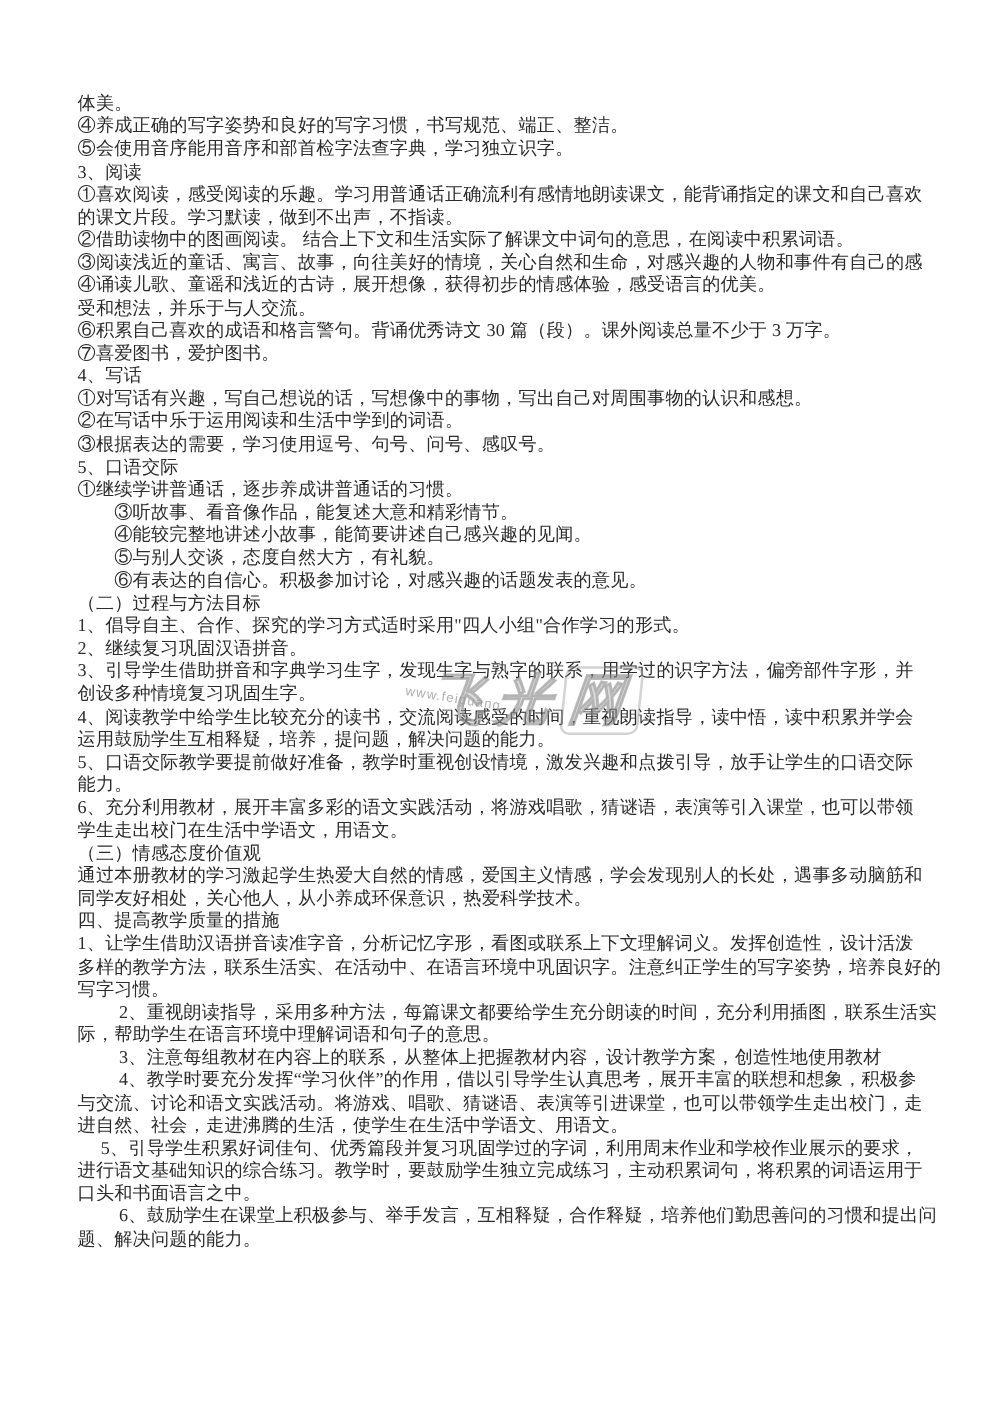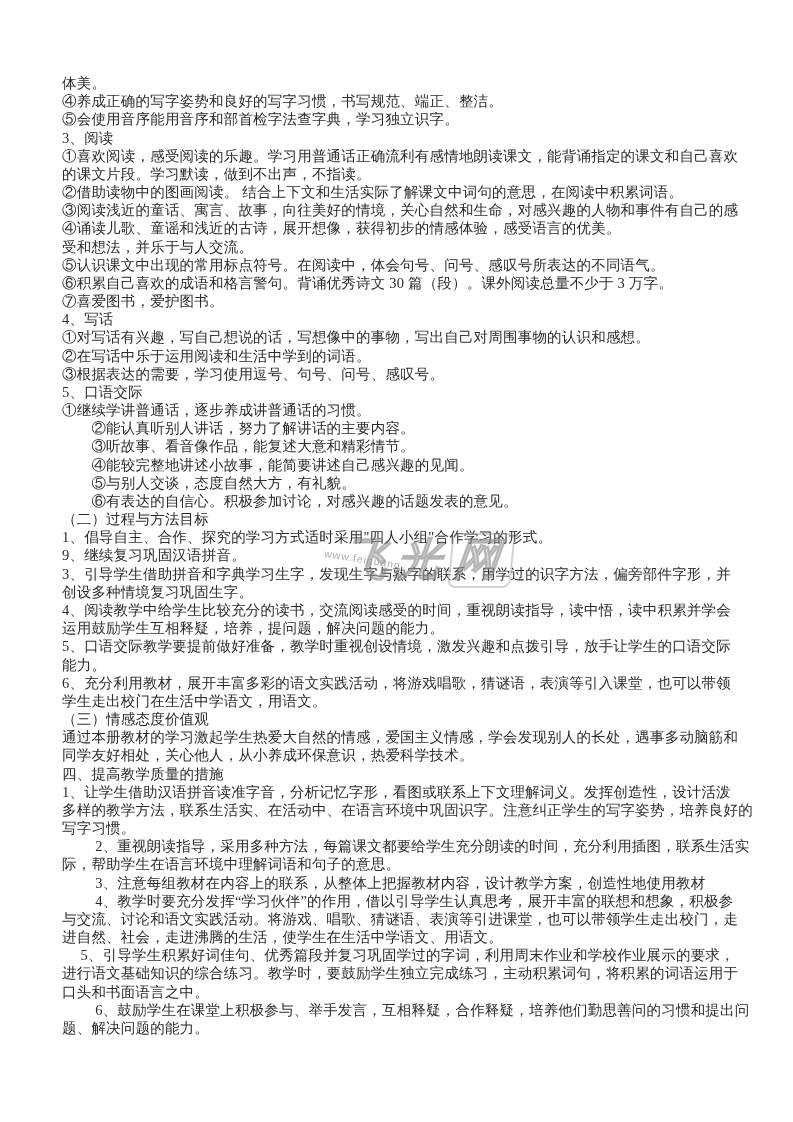--- a/index.html
+++ b/index.html
@@ -78,37 +78,35 @@
       <div class="line">体美。</div>
       <div class="line">④养成正确的写字姿势和良好的写字习惯，书写规范、端正、整洁。</div>
       <div class="line">⑤会使用音序能用音序和部首检字法查字典，学习独立识字。</div>
       <div class="line">3、阅读</div>
       <div class="line">①喜欢阅读，感受阅读的乐趣。学习用普通话正确流利有感情地朗读课文，能背诵指定的课文和自己喜欢</div>
       <div class="line">的课文片段。学习默读，做到不出声，不指读。</div>
       <div class="line">②借助读物中的图画阅读。 结合上下文和生活实际了解课文中词句的意思，在阅读中积累词语。</div>
       <div class="line">③阅读浅近的童话、寓言、故事，向往美好的情境，关心自然和生命，对感兴趣的人物和事件有自己的感</div>
       <div class="line">④诵读儿歌、童谣和浅近的古诗，展开想像，获得初步的情感体验，感受语言的优美。</div>
       <div class="line">受和想法，并乐于与人交流。</div>
-      <div class="line">⑤认识课文中出现的常用标点符号。在阅读中，体会句号、问号、感叹号所表达的不同语气。</div>
       <div class="line">⑥积累自己喜欢的成语和格言警句。背诵优秀诗文 30 篇（段）。课外阅读总量不少于 3 万字。</div>
       <div class="line">⑦喜爱图书，爱护图书。</div>
       <div class="line">4、写话</div>
       <div class="line">①对写话有兴趣，写自己想说的话，写想像中的事物，写出自己对周围事物的认识和感想。</div>
       <div class="line">②在写话中乐于运用阅读和生活中学到的词语。</div>
       <div class="line">③根据表达的需要，学习使用逗号、句号、问号、感叹号。</div>
       <div class="line">5、口语交际</div>
       <div class="line">①继续学讲普通话，逐步养成讲普通话的习惯。</div>
-      <div class="line">　　②能认真听别人讲话，努力了解讲话的主要内容。</div>
       <div class="line">　　③听故事、看音像作品，能复述大意和精彩情节。</div>
       <div class="line">　　④能较完整地讲述小故事，能简要讲述自己感兴趣的见闻。</div>
       <div class="line">　　⑤与别人交谈，态度自然大方，有礼貌。</div>
       <div class="line">　　⑥有表达的自信心。积极参加讨论，对感兴趣的话题发表的意见。</div>
       <div class="line">（二）过程与方法目标</div>
       <div class="line">1、倡导自主、合作、探究的学习方式适时采用"四人小组"合作学习的形式。</div>
-      <div class="line">9、继续复习巩固汉语拼音。</div>
+      <div class="line">2、继续复习巩固汉语拼音。</div>
       <div class="line">3、引导学生借助拼音和字典学习生字，发现生字与熟字的联系，用学过的识字方法，偏旁部件字形，并</div>
       <div class="line">创设多种情境复习巩固生字。</div>
       <div class="line">4、阅读教学中给学生比较充分的读书，交流阅读感受的时间，重视朗读指导，读中悟，读中积累并学会</div>
       <div class="line">运用鼓励学生互相释疑，培养，提问题，解决问题的能力。</div>
       <div class="line">5、口语交际教学要提前做好准备，教学时重视创设情境，激发兴趣和点拨引导，放手让学生的口语交际</div>
       <div class="line">能力。</div>
       <div class="line">6、充分利用教材，展开丰富多彩的语文实践活动，将游戏唱歌，猜谜语，表演等引入课堂，也可以带领</div>
       <div class="line">学生走出校门在生活中学语文，用语文。</div>
       <div class="line">（三）情感态度价值观</div>
       <div class="line">通过本册教材的学习激起学生热爱大自然的情感，爱国主义情感，学会发现别人的长处，遇事多动脑筋和</div>

